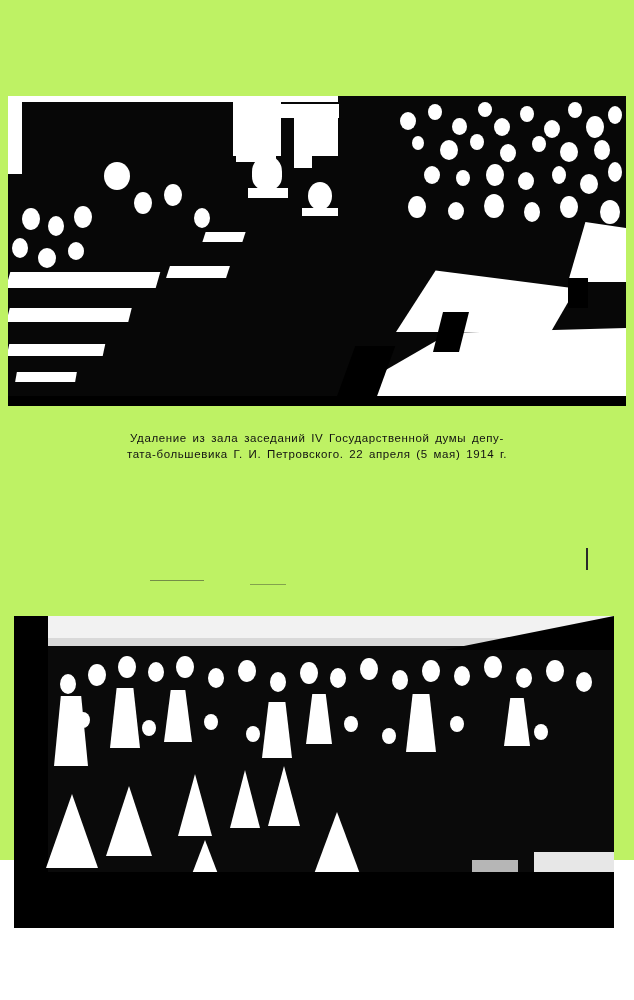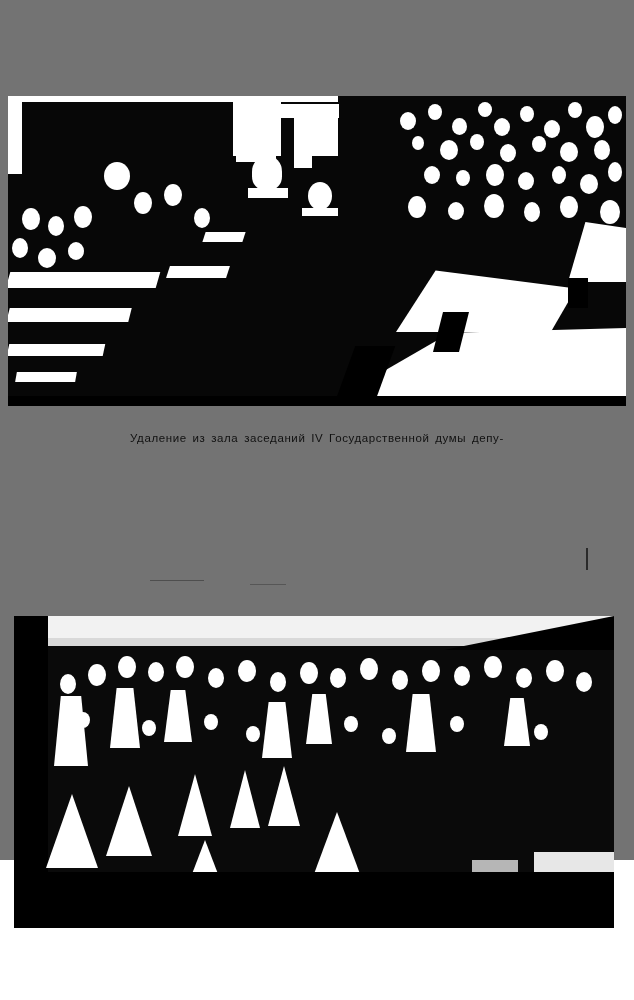--- a/index.html
+++ b/index.html
@@ -13,21 +13,21 @@
     position: relative;
     overflow: hidden;
     font-family: "Liberation Sans", sans-serif;
     color: #000000;
   }
   .page {
     position: absolute;
     left: 0; top: 0;
     width: 634px;
     height: 860px;
-    background: #737373;
+    background: #bef264;
   }
 
   
   .photo-top {
     position: absolute;
     left: 8px;
     top: 96px;
     width: 618px;
     height: 310px;
     background: #070707;
@@ -153,20 +153,21 @@
     <div class="blob" style="left:560px;top:126px;width:58px;height:60px;clip-path:polygon(0% 100%, 30% 0%, 100% 10%, 100% 100%);"></div>
 
     <div class="dark" style="left:336px;top:250px;width:40px;height:62px;transform:skewX(-20deg);"></div>
     <div class="dark" style="left:430px;top:216px;width:26px;height:40px;transform:skewX(-14deg);"></div>
     <div class="dark" style="left:560px;top:182px;width:20px;height:30px;"></div>
     <div class="dark" style="left:0px;top:300px;width:618px;height:10px;"></div>
   </div>
 
   <div class="caption" id="caption-one">
     <span class="caption-line">Удаление из зала заседаний IV Государственной думы депу-</span>
+    <span class="caption-line">тата-большевика Г. И. Петровского. 22 апреля (5 мая) 1914 г.</span>
   </div>
 
 
   <div class="mark" style="left:586px;top:548px;width:2px;height:22px;"></div>
   <div class="mark" style="left:150px;top:580px;width:54px;height:1px;opacity:.5;"></div>
   <div class="mark" style="left:250px;top:584px;width:36px;height:1px;opacity:.4;"></div>
 
   <div class="photo-bottom">
 
     <div class="blob" style="left:0px;top:0px;width:600px;height:26px;background:#f2f2f2;"></div>

